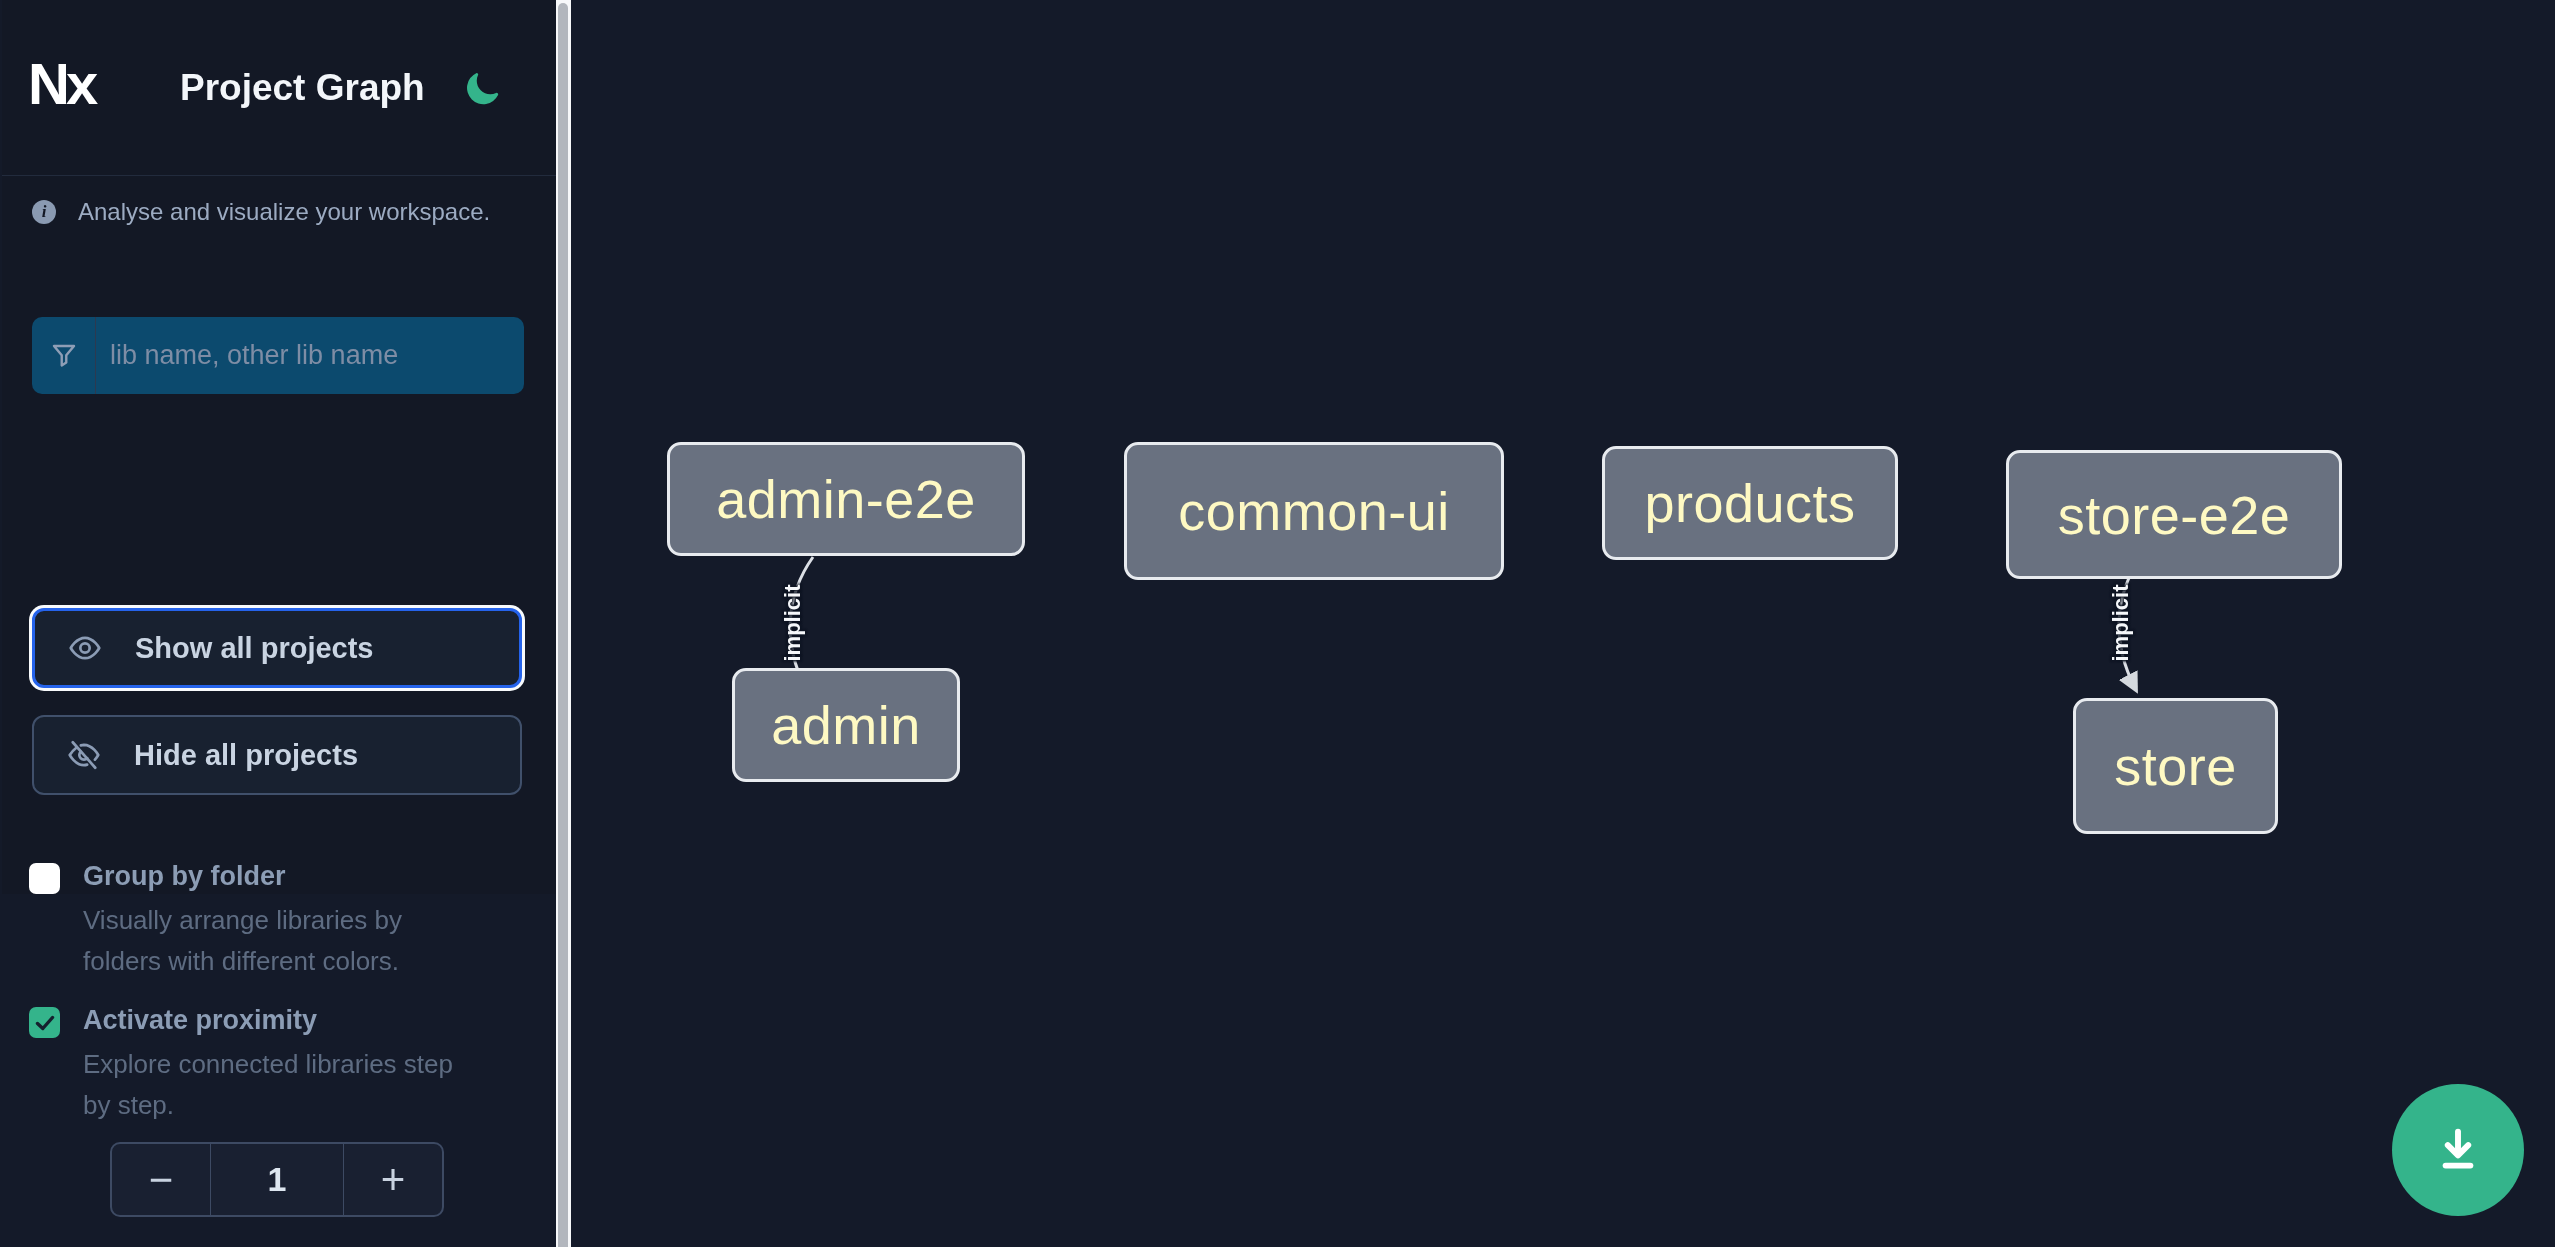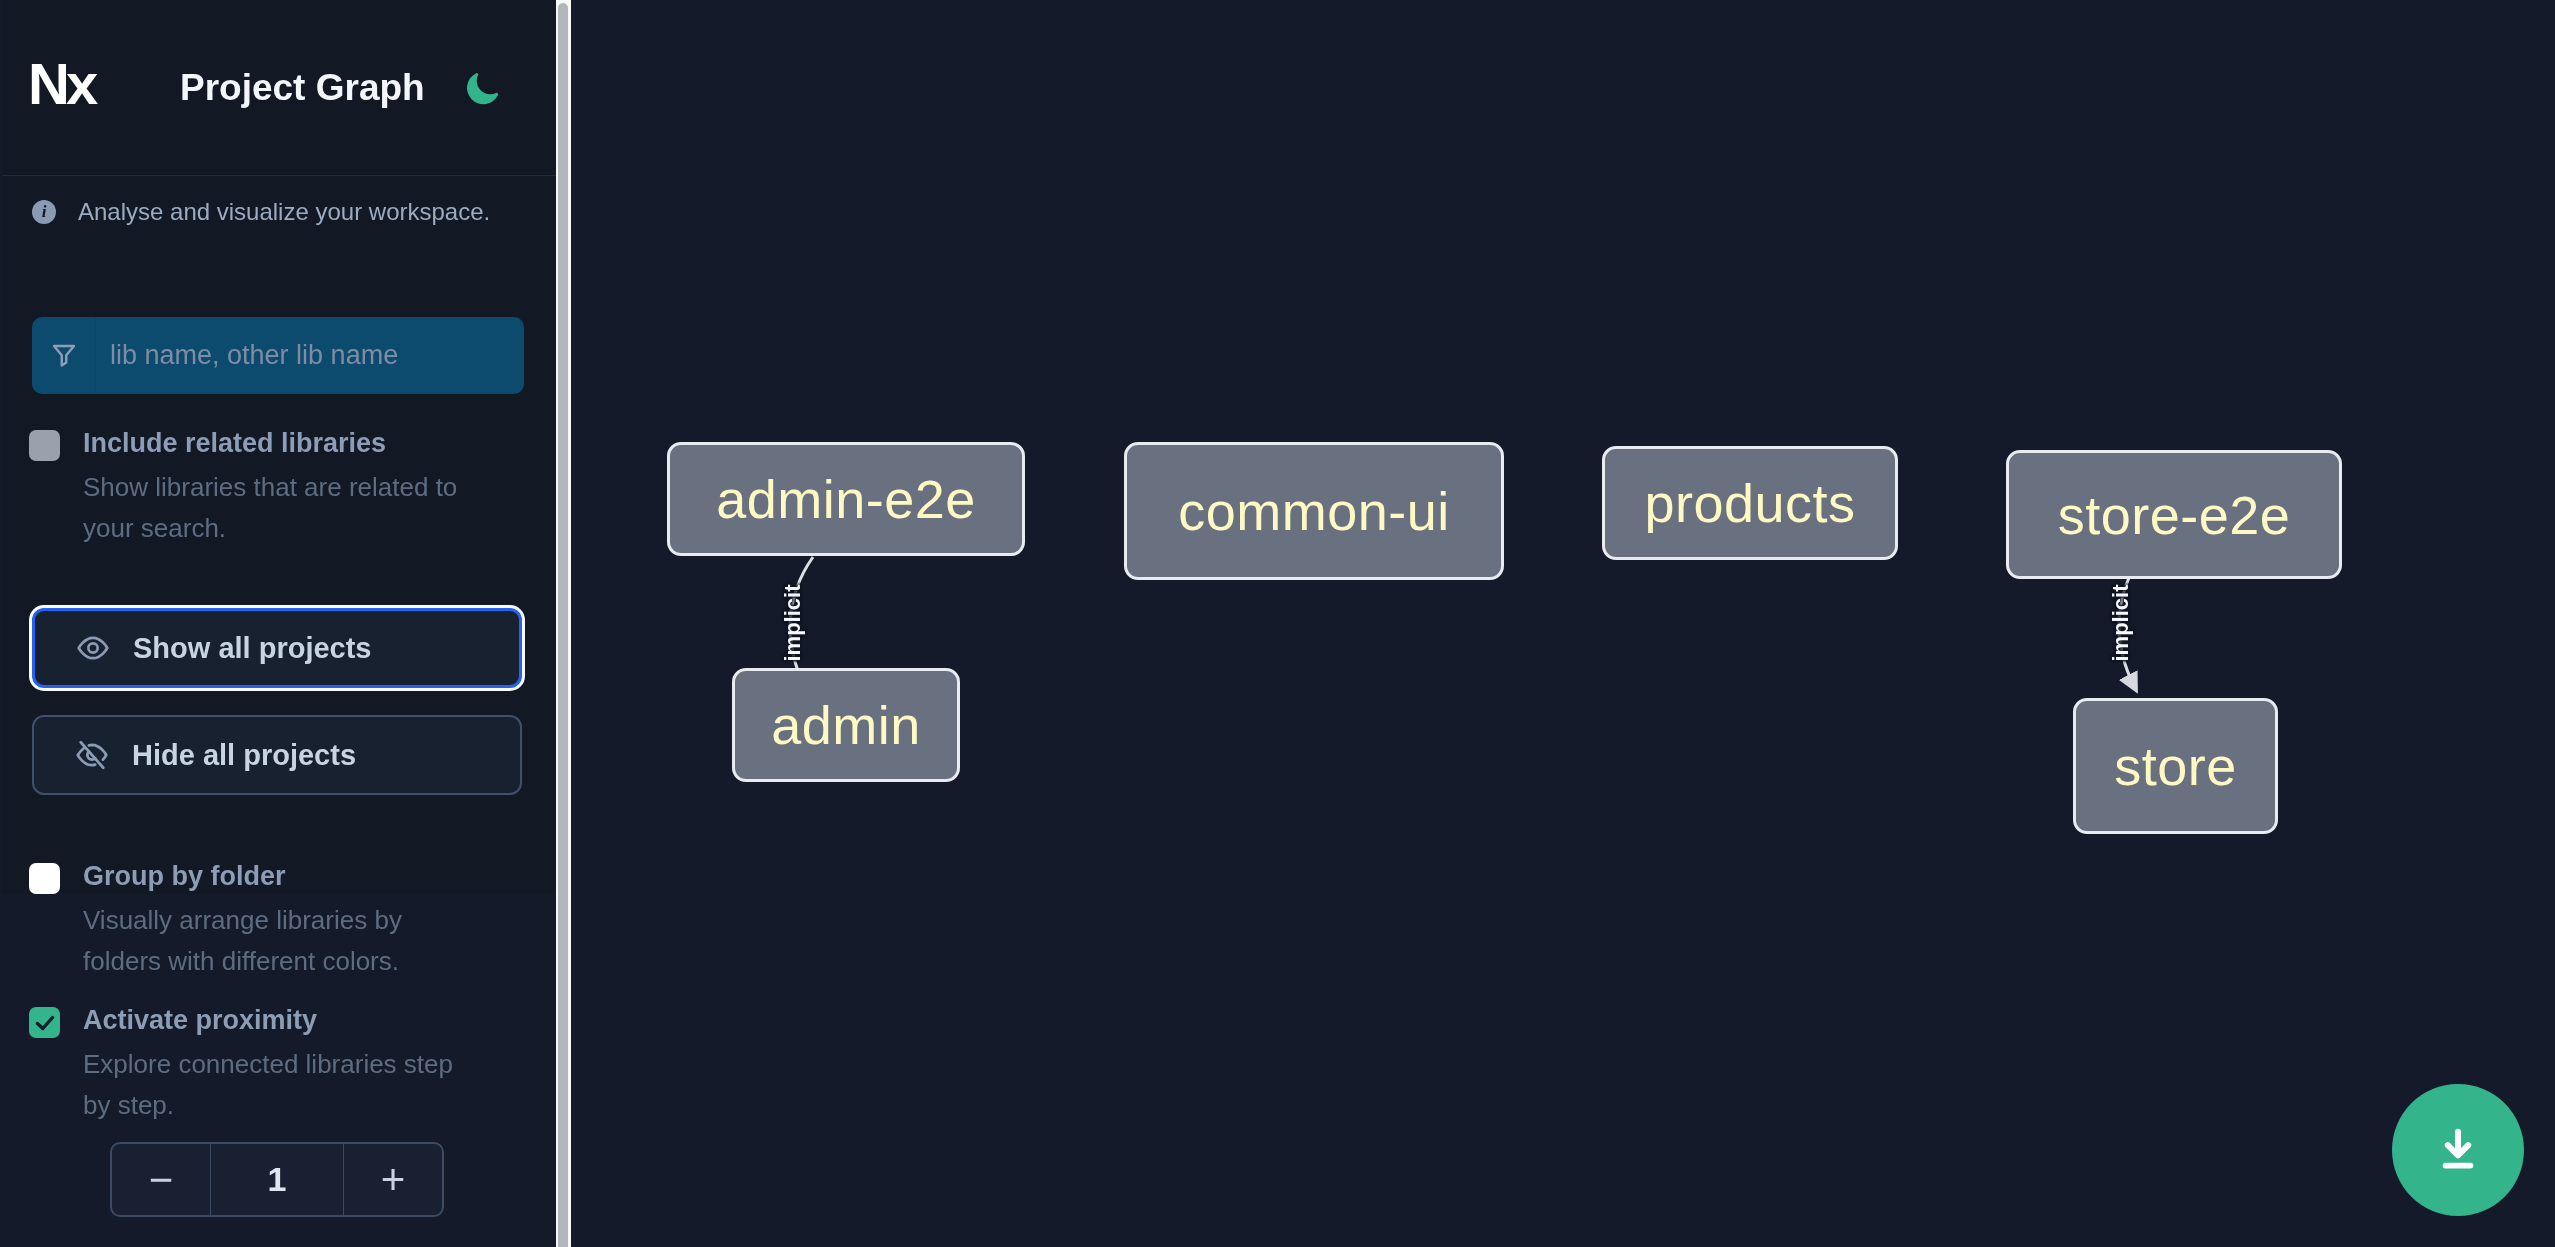--- a/index.html
+++ b/index.html
@@ -53,21 +53,21 @@
         display:flex; align-items:center; justify-content:center; }
   .cb-gray  { background:#9aa1ac; }
   .cb-white { background:#ffffff; }
   .cb-green { background:var(--accent,#34b48b); }
   .toggle-label { display:block; margin-left:54px; font-size:27px; font-weight:600; color:#8c9db5; }
   .toggle-desc  { display:block; margin-left:54px; margin-top:8px; font-size:26px; line-height:41px;
                   color:#5e6c82; white-space:pre-line; max-width:440px; }
 
   .sb-button { position:absolute; left:30px; width:490px; height:80px; display:flex; align-items:center;
                background:#182130; border:2px solid #40506b; border-radius:12px; cursor:pointer;
-               padding-left:40px; gap:22px; }
+               padding-left:32px; gap:32px; }
   .sb-button.focused { border:3px solid var(--focus,#2563eb); box-shadow:0 0 0 3px #f8fafc; }
   .sb-button .btn-label { font-size:29px; font-weight:600; color:#c9d4e2; font-family:inherit; }
 
   .stepper { position:absolute; left:108px; top:1142px; width:334px; height:75px;
              border:2px solid #3d4a63; border-radius:10px; background:#192031;
              display:flex; overflow:hidden; }
   .stepper .seg { display:flex; align-items:center; justify-content:center; height:100%; }
   .stepper .dec, .stepper .inc { width:98px; font-size:42px; font-weight:400; color:#c8d2e0;
                                  background:transparent; border:none; cursor:pointer; font-family:inherit; }
   .stepper .val { flex:1; font-size:34px; font-weight:600; color:#dde6f0;
@@ -144,26 +144,20 @@
 
   <div class="searchbox">
     <span class="search-icon-cell">
       <svg width="32" height="32" viewBox="0 0 24 24" fill="none" stroke="#8e9eb6" stroke-width="1.8" stroke-linejoin="round">
         <path d="M4.5 4.5h15l-5.8 7v5.4l-3.4 2.2v-7.6l-5.8-7z"></path>
       </svg>
     </span>
     <input type="text" placeholder="lib name, other lib name" style="">
   </div>
 
-  <div class="toggle-row" style="top:428px">
-    <span class="cb cb-gray"></span>
-    <span class="toggle-label">Include related libraries</span>
-    <span class="toggle-desc">Show libraries that are related to
-your search.</span>
-  </div>
 
   <button class="sb-button focused" style="top:608px">
     <span>
       <svg width="36" height="36" viewBox="0 0 24 24" fill="none" stroke="#8b9cb5" stroke-width="1.8" stroke-linecap="round" stroke-linejoin="round">
         <path d="M2.5 12s3.6-6.8 9.5-6.8S21.5 12 21.5 12s-3.6 6.8-9.5 6.8S2.5 12 2.5 12z"></path>
         <circle cx="12" cy="12" r="3.1"></circle>
       </svg>
     </span>
     <span class="btn-label">Show all projects</span>
   </button>

